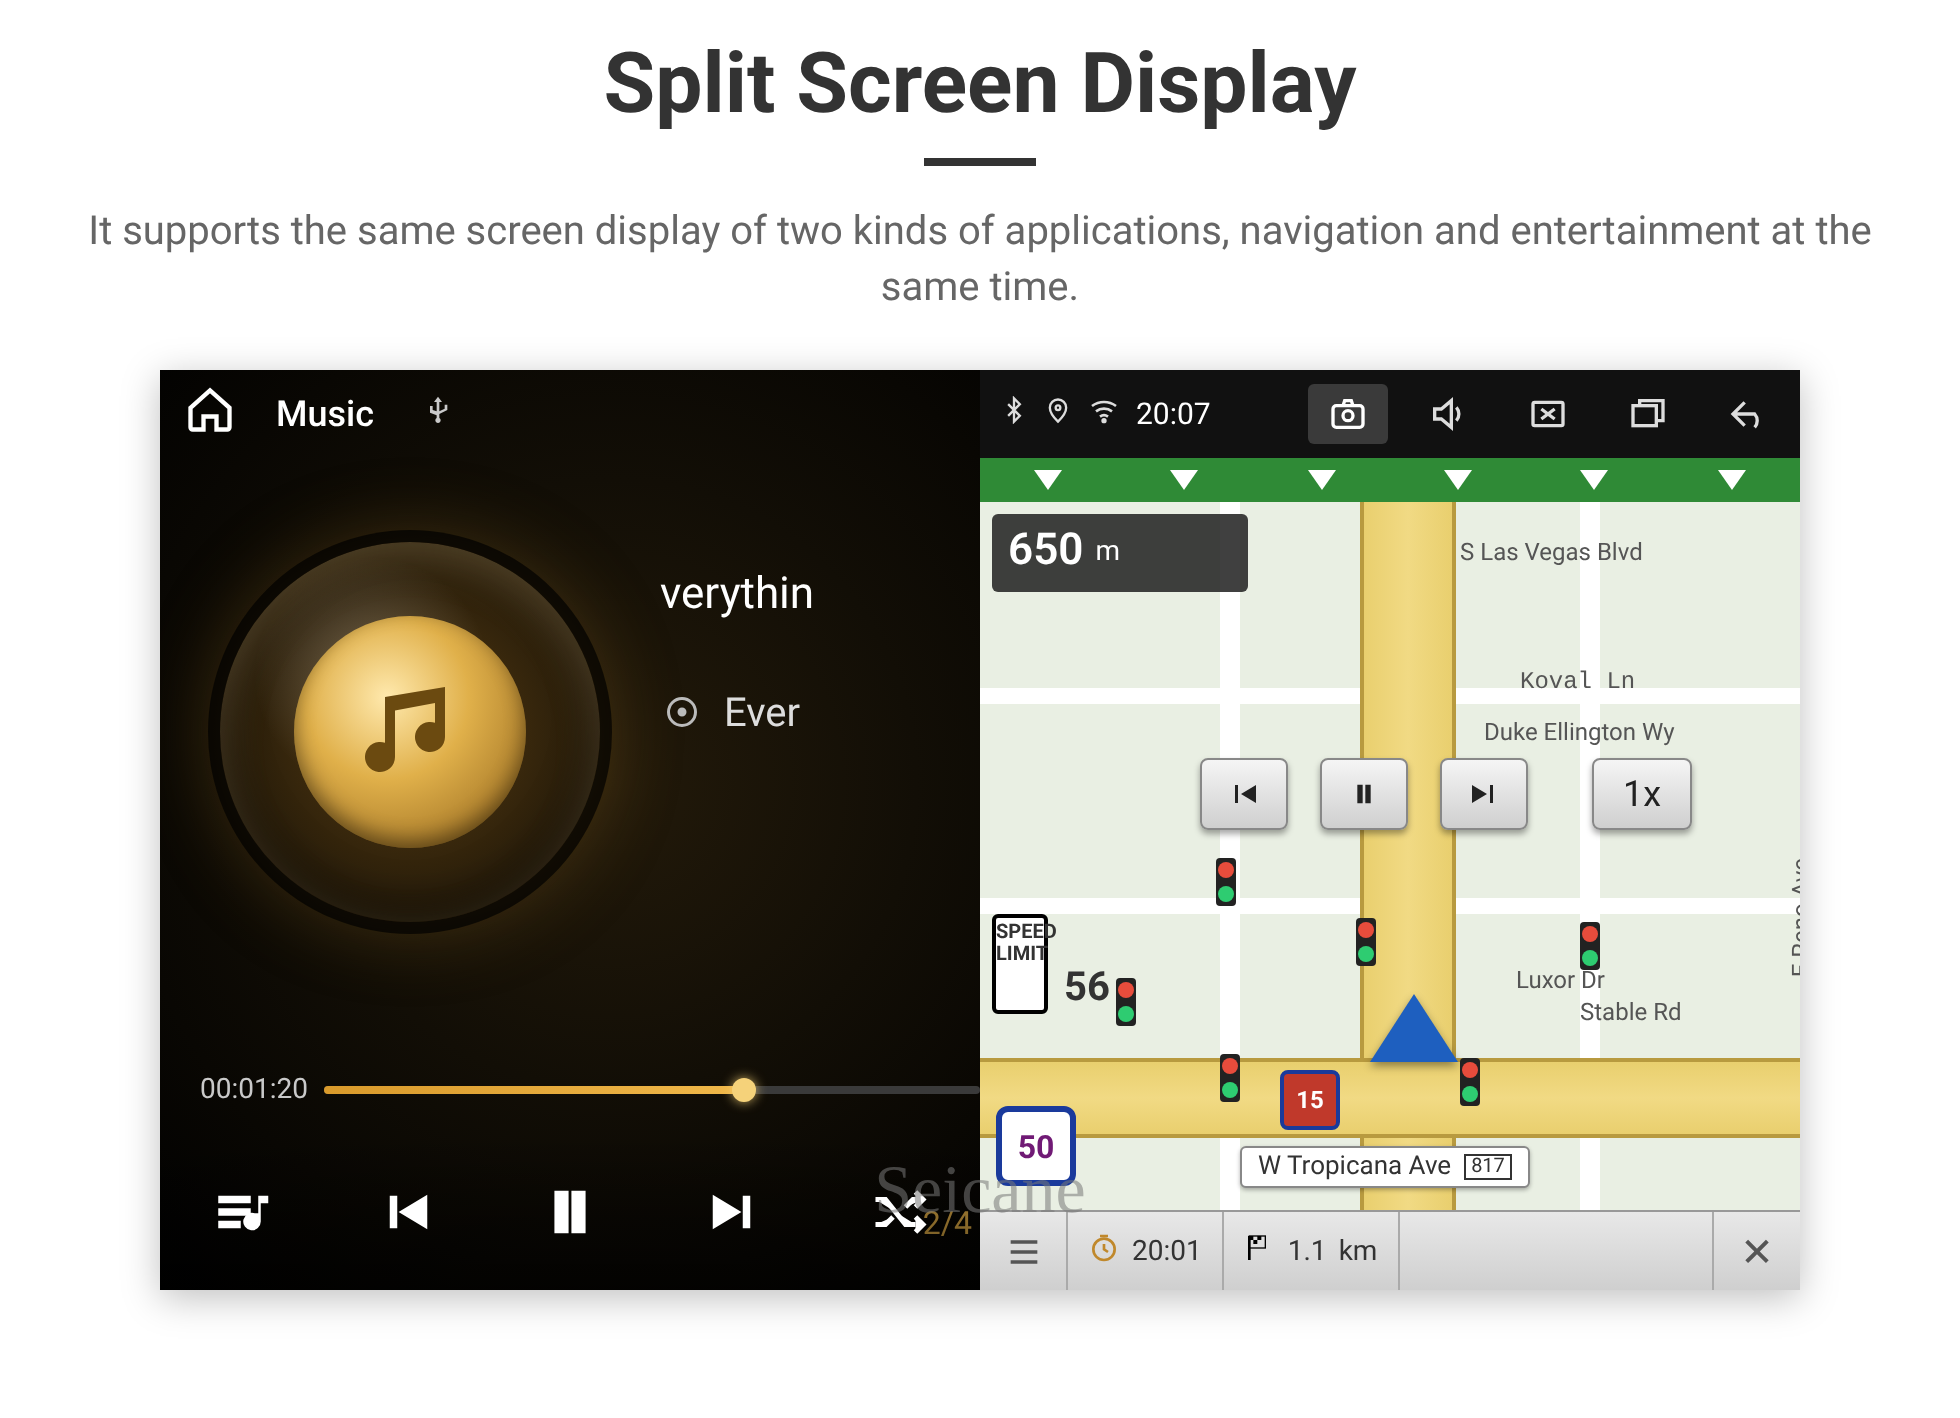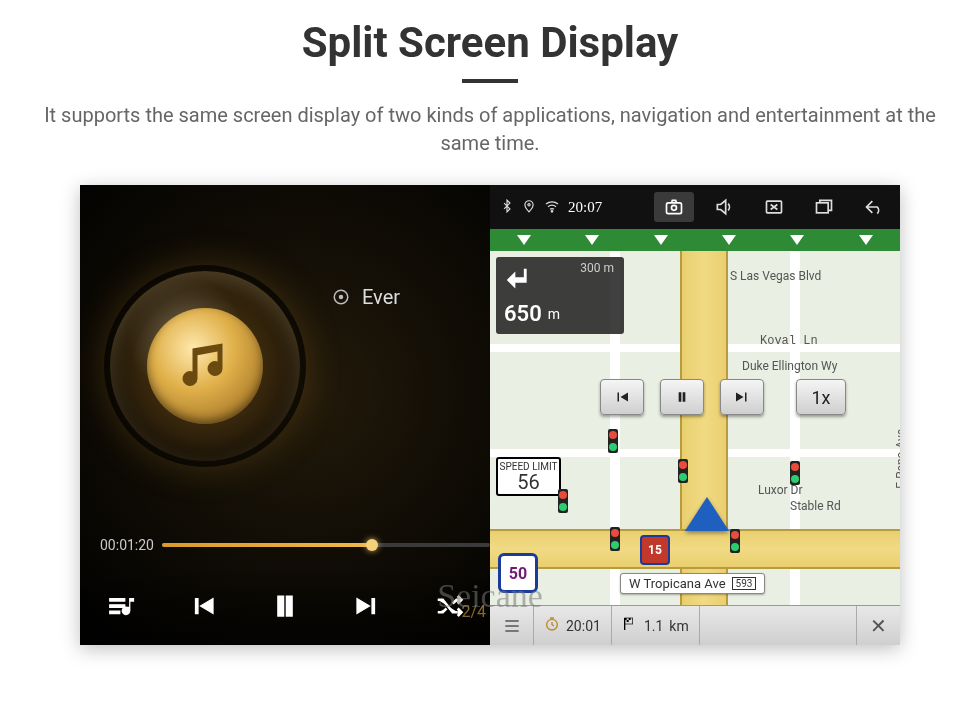--- a/index.html
+++ b/index.html
@@ -170,21 +170,21 @@
     height: 44px;
     background: #111;
     display: flex;
     align-items: center;
     padding: 0 6px;
     gap: 10px;
     color: #ddd;
     font-size: 13px;
   }
   .sysbar .status-left { display:flex; align-items:center; gap:8px; margin-right:auto; margin-left:4px;}
-  .sysbar .clock { color:#fff; font-size:15px;font-family:Liberation Serif, serif; }
+  .sysbar .clock { color:#fff; font-size:15px; }
   .sys-btn {
     width: 40px; height: 30px;
     display:flex; align-items:center; justify-content:center;
     border-radius: 3px;
     cursor:pointer;
   }
   .sys-btn.hl { background:#3a3a3a; }
 
   .map {
     flex: 1;
@@ -248,24 +248,24 @@
     padding:6px 10px 8px 8px; border-radius:3px;
     width:128px;
   }
   .turn-panel .big { display:flex; align-items:center; gap:6px; }
   .turn-panel .dist-main { font-size:22px; font-weight:600; }
   .turn-panel .unit { font-size:14px; }
   .turn-panel .small { font-size:12px; color:#ccc; text-align:right; margin-top:-2px;}
 
   .speed-sign {
     position:absolute; left:6px; top:228px;
-    width:65px; background:#fff; border:2px solid #000; border-radius:3px;
-    text-align:center; font-size:10px; font-weight:400; padding:2px 0;
-  }
-  .speed-sign .num { font-size:20px; line-height:1; }
+    width:28px; background:#fff; border:2px solid #000; border-radius:3px;
+    text-align:center; font-size:10px; font-weight:700; padding:2px 0;
+  }
+  .speed-sign .num { font-size:20px; line-height:1;padding-left:34px; }
 
   .shield {
     position:absolute; left:8px; bottom:52px;
     width:40px; height:40px;
     background:#fff; border:3px solid #1a3a9c; border-radius:6px;
     display:flex; align-items:center; justify-content:center;
     font-weight:700; color:#701a75; font-size:16px;
   }
   .i15 {
     position:absolute; left:150px; bottom:80px;
@@ -342,30 +342,44 @@
 </head>
 <body>
 
 <h1 class="page-title">Split Screen Display</h1>
 <div class="title-underline"></div>
 <p class="page-desc">It supports the same screen display of two kinds of applications, navigation and entertainment at the same time.</p>
 
 <div class="device">
 
   <div class="music">
+    <div class="music-topbar">
+      <span class="home-icon">
+        <svg width="26" height="26" viewBox="0 0 24 24" fill="none" stroke-width="2">
+            <path d="M3 11 12 3l9 8v9a1 1 0 0 1-1 1h-5v-6h-6v6H4a1 1 0 0 1-1-1z"></path>
+          </svg>
+      </span>
+      <span class="music-label">Music</span>
+      <span class="usb-icon">
+        <svg width="16" height="16" viewBox="0 0 24 24" fill="#c9c9c9">
+            <path d="M12 2l3 4h-2v7l4-2v-3h2v4l-6 3v3a2 2 0 1 1-2 0v-2l-5-2V9h2v3l3 1V6H9z"></path>
+          </svg>
+      </span>
+    </div>
 
     <div class="album-art">
       <div class="album-inner">
         <svg width="60" height="60" viewBox="0 0 24 24">
             <path d="M9 17a3 3 0 1 1-2-2.83V5l12-2v10a3 3 0 1 1-2-2.83V6.2L9 7.7z"></path>
           </svg>
       </div>
     </div>
 
     <div class="track-lines">
+      <span class="track-title">verythin</span>
       <div class="track-line">
         <span class="meta-icon">
           <svg width="18" height="18" viewBox="0 0 24 24" fill="none" stroke="#bbb" stroke-width="2">
               <circle cx="12" cy="12" r="9"></circle>
               <circle cx="12" cy="12" r="2" fill="#bbb"></circle>
             </svg>
         </span>
         <span>Ever</span>
       </div>
     </div>
@@ -483,28 +497,20 @@
       <div class="road-h r1"></div>
 
       <span class="street-label sl1">S Las Vegas Blvd</span>
       <span class="street-label sl2">Koval Ln</span>
       <span class="street-label sl3">Duke Ellington Wy</span>
       <span class="street-label sl4">Luxor Dr</span>
       <span class="street-label sl5">Stable Rd</span>
       <span class="street-label sl-reno">E Reno Ave</span>
 
       <div class="turn-panel">
-        <div style="display:flex;justify-content:space-between;align-items:flex-start;">
-          <span>
-            <svg width="34" height="34" viewBox="0 0 24 24" fill="#fff">
-                <path d="M14 4v6H8V6l-6 6 6 6v-4h8V4z"></path>
-              </svg>
-          </span>
-          <div class="small"><span>300 m</span></div>
-        </div>
         <div class="big">
           <span class="dist-main">650</span>
           <span class="unit">m</span>
         </div>
       </div>
 
       <div class="speed-sign">
         <div>SPEED LIMIT</div>
         <div class="num">56</div>
       </div>
@@ -533,21 +539,21 @@
 
       <span class="traffic-light tl1"></span>
       <span class="traffic-light tl2"></span>
       <span class="traffic-light tl3"></span>
       <span class="traffic-light tl4"></span>
       <span class="traffic-light tl5"></span>
       <span class="traffic-light tl6"></span>
 
       <div class="trop-bar">
         <span>W Tropicana Ave</span>
-        <span class="badge">593</span>
+        <span class="badge">817</span>
       </div>
 
       <div class="nav-bottom">
         <div class="menu3">
           <svg width="20" height="20" viewBox="0 0 24 24" fill="none" stroke="#555" stroke-width="2">
               <path d="M4 6h16M4 12h16M4 18h16"></path>
             </svg>
         </div>
         <div class="seg">
           <span class="flag">

